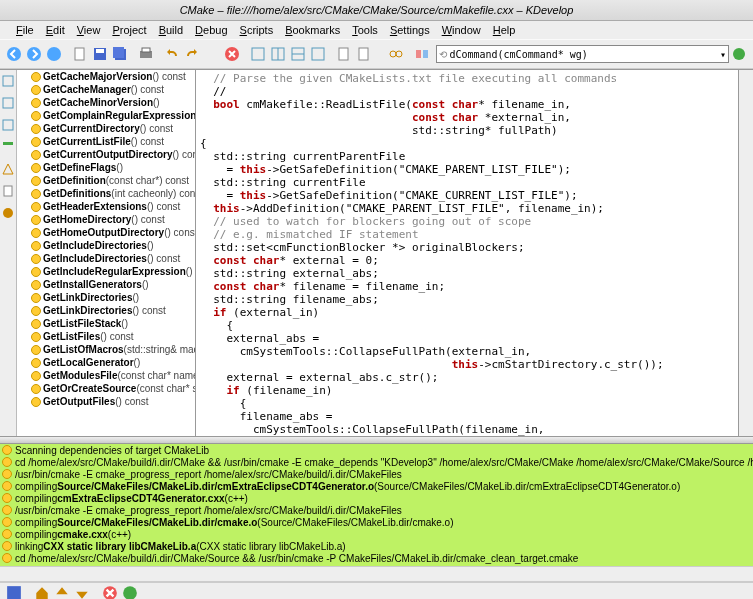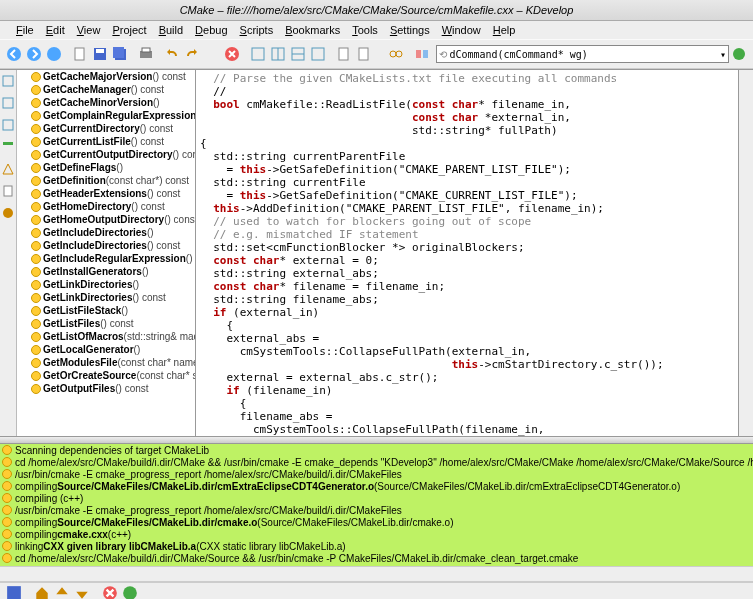--- a/index.html
+++ b/index.html
@@ -240,20 +240,25 @@
         <b>GetDefineFlags</b>
         <span>()</span>
       </div>
       <div class="row">
         <div class="dot"></div>
         <b>GetDefinition</b>
         <span>(const char*) const</span>
       </div>
       <div class="row">
         <div class="dot"></div>
+        <b>GetDefinitions</b>
+        <span>(int cacheonly) const</span>
+      </div>
+      <div class="row">
+        <div class="dot"></div>
         <b>GetHeaderExtensions</b>
         <span>() const</span>
       </div>
       <div class="row">
         <div class="dot"></div>
         <b>GetHomeDirectory</b>
         <span>() const</span>
       </div>
       <div class="row">
         <div class="dot"></div>
@@ -330,25 +335,25 @@
 <div class="sb"></div>
 </div>
 
 <div class="handle"></div>
 
 <div class="bottom" id="bottom">
     <div class="brow"><div class="bdot"></div>Scanning dependencies of target CMakeLib</div>
     <div class="brow"><div class="bdot"></div>cd /home/alex/src/CMake/build/i.dir/CMake &amp;&amp; /usr/bin/cmake -E cmake_depends "KDevelop3" /home/alex/src/CMake/CMake /home/alex/src/CMake/CMake/Source /home/alex/src/CMak</div>
     <div class="brow"><div class="bdot"></div>/usr/bin/cmake -E cmake_progress_report /home/alex/src/CMake/build/i.dir/CMakeFiles</div>
     <div class="brow"><div class="bdot"></div>compiling <b>Source/CMakeFiles/CMakeLib.dir/cmExtraEclipseCDT4Generator.o </b>(Source/CMakeFiles/CMakeLib.dir/cmExtraEclipseCDT4Generator.o)</div>
-    <div class="brow"><div class="bdot"></div>compiling (c++)</div>
+    <div class="brow"><div class="bdot"></div>compiling <b>cmExtraEclipseCDT4Generator.cxx </b>(c++)</div>
     <div class="brow"><div class="bdot"></div>/usr/bin/cmake -E cmake_progress_report /home/alex/src/CMake/build/i.dir/CMakeFiles</div>
     <div class="brow"><div class="bdot"></div>compiling <b>Source/CMakeFiles/CMakeLib.dir/cmake.o </b>(Source/CMakeFiles/CMakeLib.dir/cmake.o)</div>
     <div class="brow"><div class="bdot"></div>compiling <b>cmake.cxx </b>(c++)</div>
-    <div class="brow"><div class="bdot"></div>linking <b>CXX given library libCMakeLib.a </b>(CXX static library libCMakeLib.a)</div>
+    <div class="brow"><div class="bdot"></div>linking <b>CXX static library libCMakeLib.a </b>(CXX static library libCMakeLib.a)</div>
     <div class="brow"><div class="bdot"></div>cd /home/alex/src/CMake/build/i.dir/CMake/Source &amp;&amp; /usr/bin/cmake -P CMakeFiles/CMakeLib.dir/cmake_clean_target.cmake</div>
   </div>
 <div class="scrollbar-h"></div>
 
 <div class="itoolbar">
 <div class="ib">
       <svg viewBox="0 0 14 14">
         <rect x="1" y="1" width="12" height="12" fill="#4466cc"></rect>
       </svg>
     </div>

